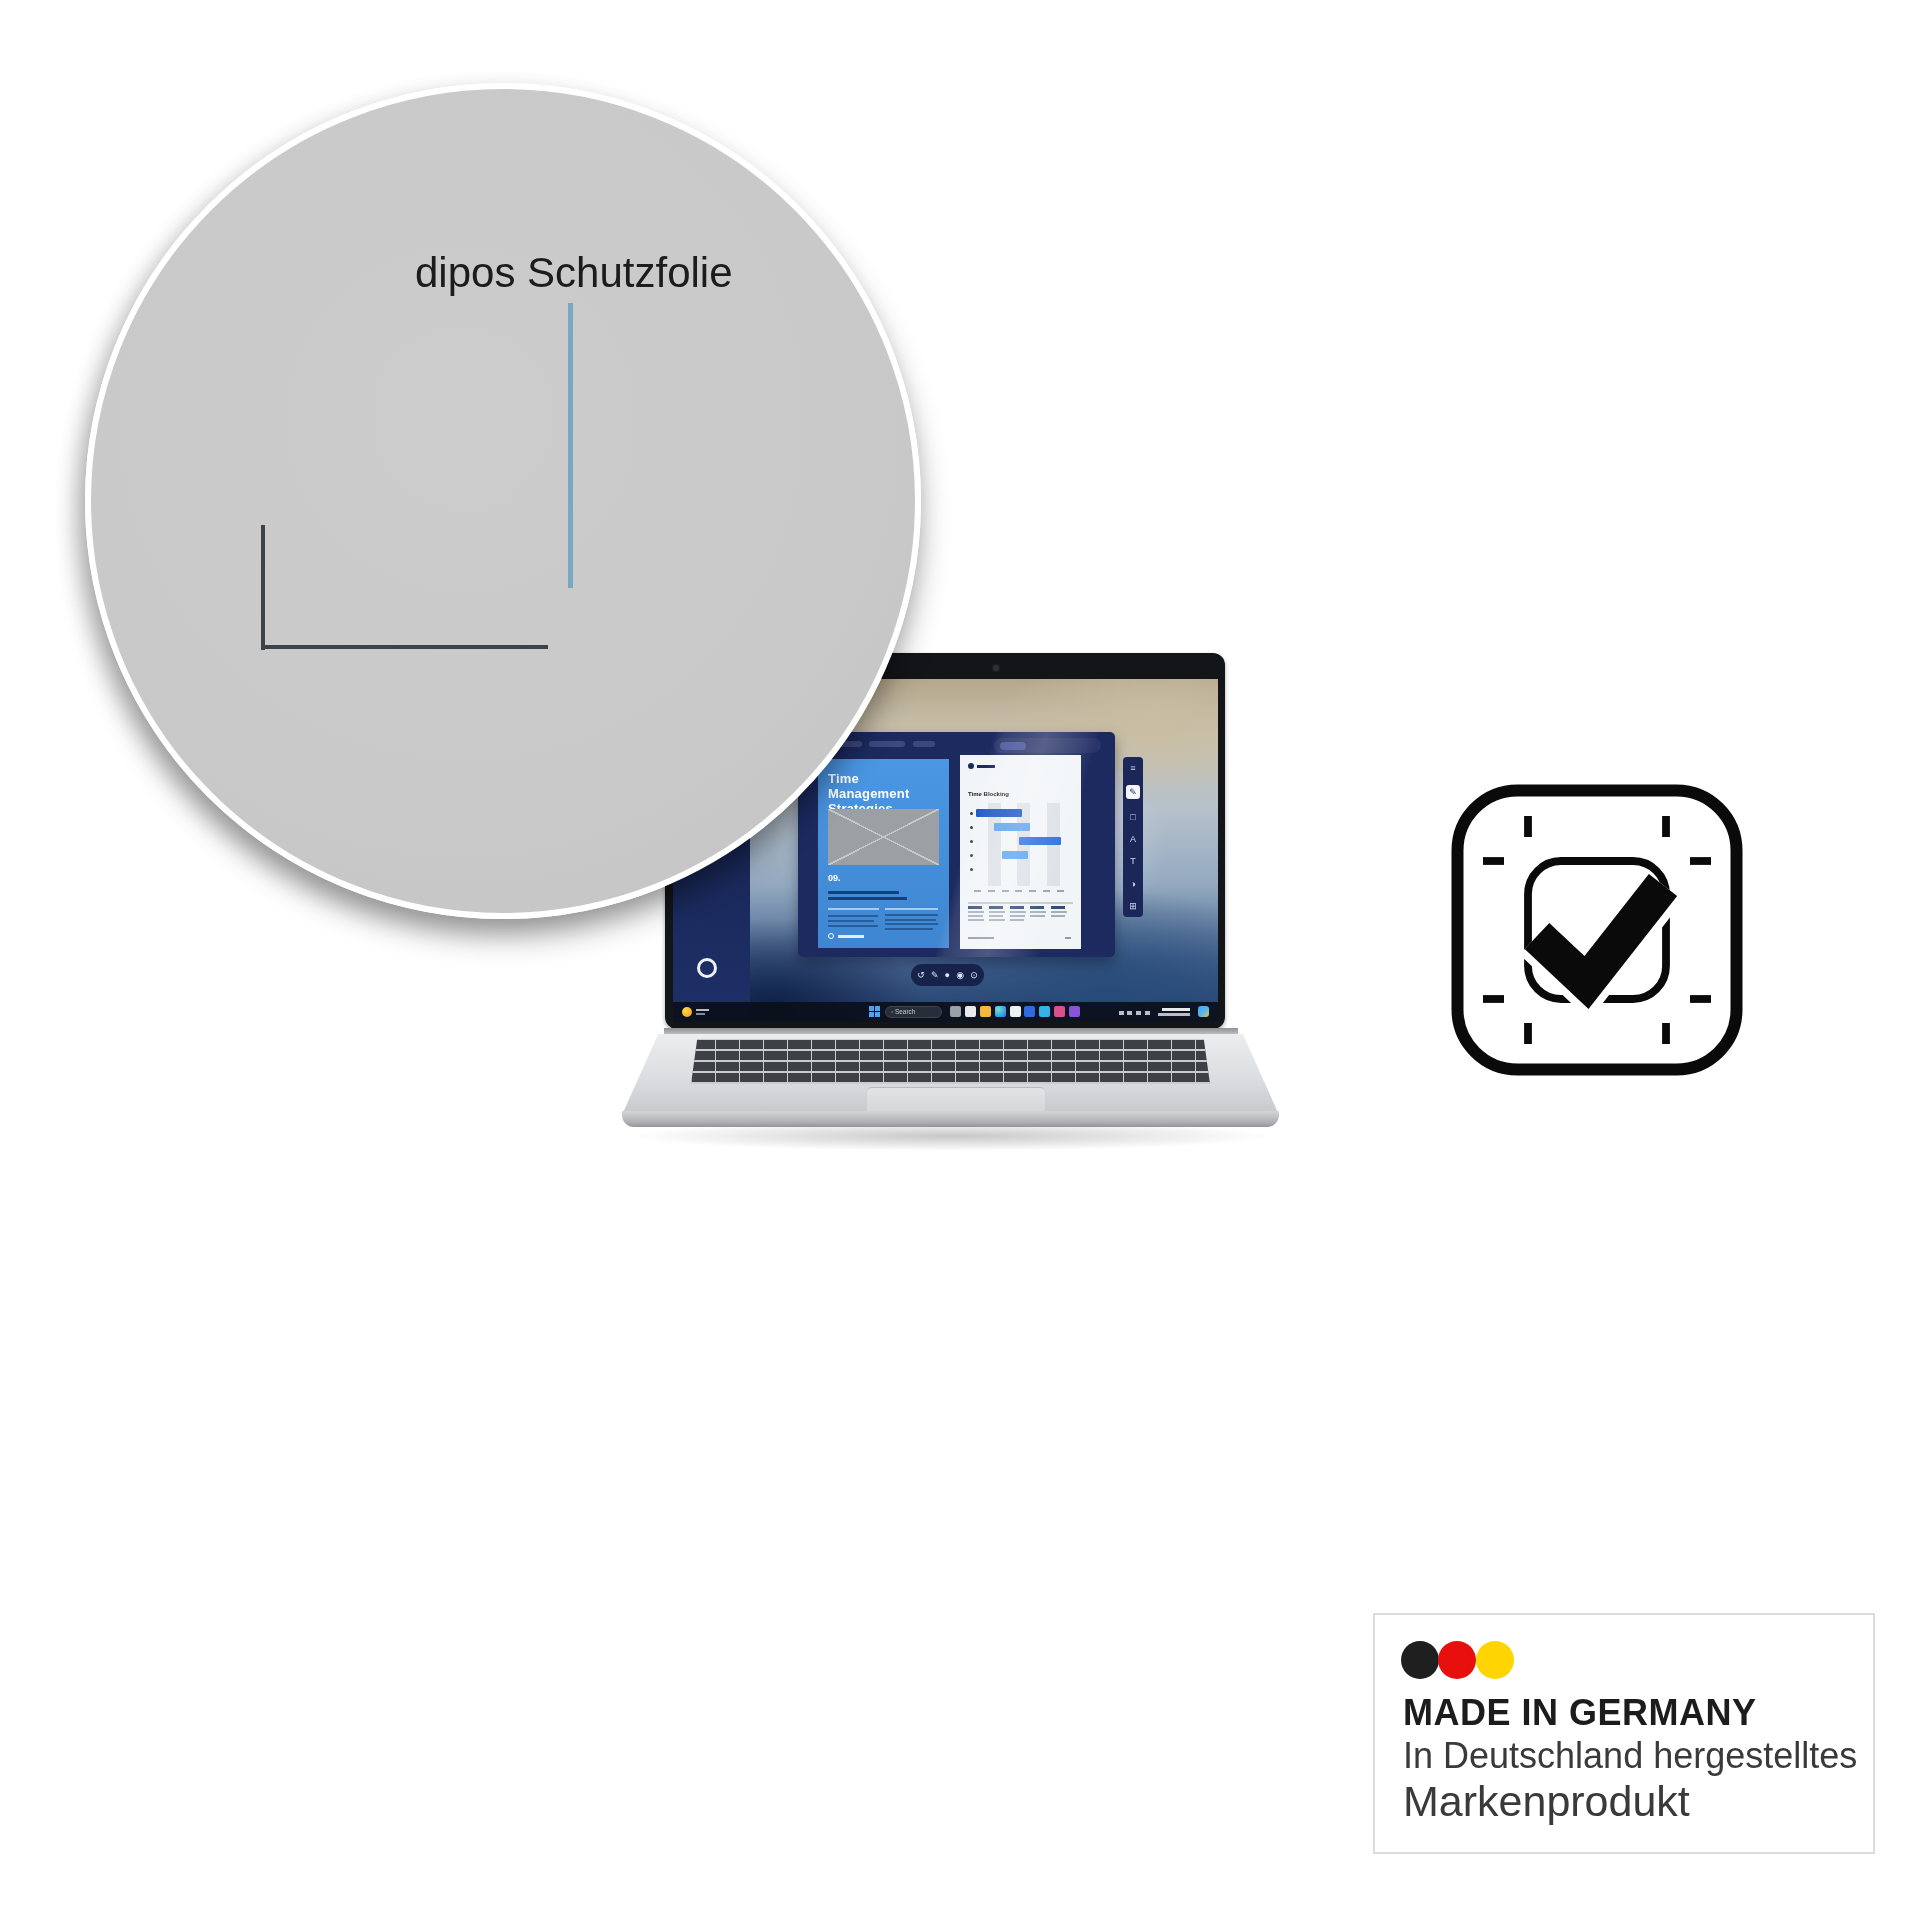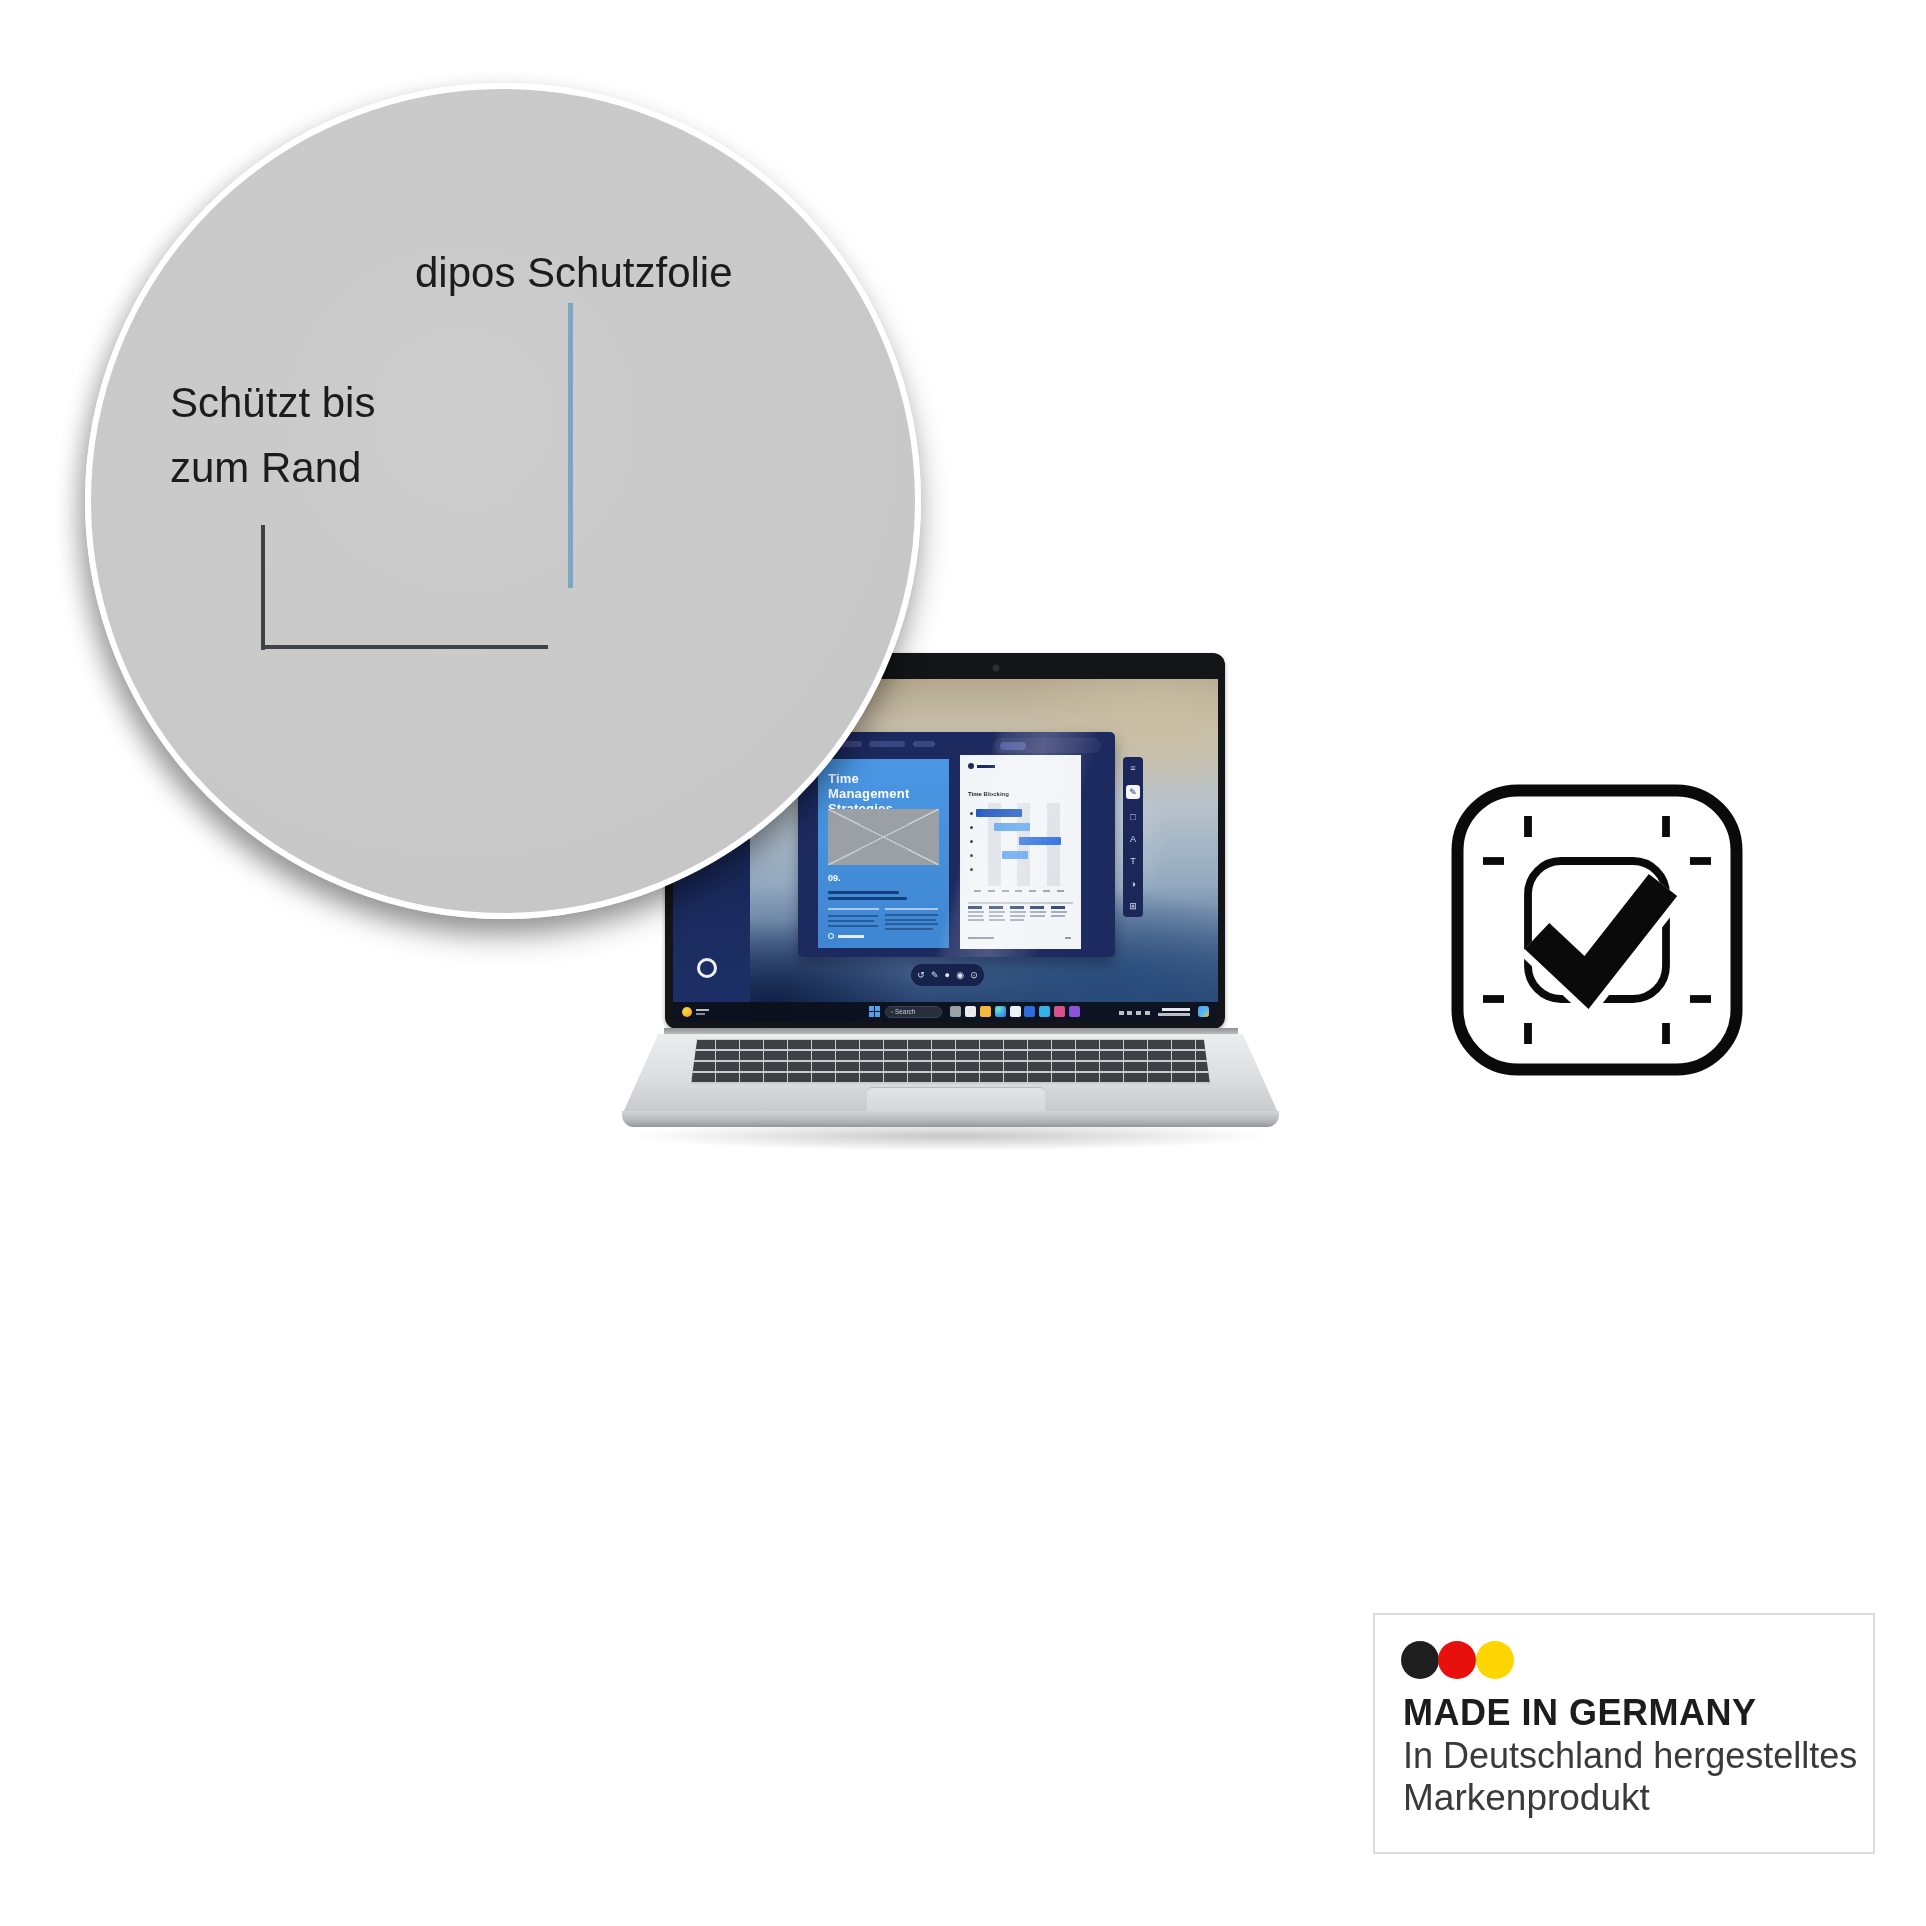--- a/index.html
+++ b/index.html
@@ -126,21 +126,21 @@
   #fit-icon{left:1447px;top:780px;width:300px;height:300px;z-index:20;}
   #fit-caption{left:1404px;top:1113px;width:396px;text-align:center;font-size:55px;line-height:64px;
       color:#181818;z-index:20;}
 
   
   #origin-badge{left:1373px;top:1613px;width:502px;height:241px;background:#ffffff;
       border:2px solid #dcdcdc;box-sizing:border-box;z-index:20;}
   .flag-dot{top:26px;width:38px;height:38px;border-radius:50%;}
   #origin-title{left:28px;top:77px;font-size:36px;font-weight:bold;color:#1c1c1c;letter-spacing:0.5px;white-space:nowrap;}
   #origin-line1{left:28px;top:120px;font-size:36px;color:#3a3a3a;white-space:nowrap;}
-  #origin-line2{left:28px;top:162px;font-size:37px;color:#3a3a3a;white-space:nowrap;}
+  #origin-line2{left:28px;top:162px;font-size:43px;color:#3a3a3a;white-space:nowrap;}
 </style>
 </head>
 <body>
 
 <div id="canvas">
 
   <div id="laptop" class="abs">
     <div id="laptop-shadow" class="abs"></div>
     <div id="bezel" class="abs">
       <div id="notch" class="abs">
@@ -281,24 +281,20 @@
     <div id="hinge" class="abs"></div>
     <div id="deck" class="abs"></div>
     <div id="keyboard" class="abs"></div>
     <div id="trackpad" class="abs"></div>
     <div id="base-lip" class="abs"></div>
   </div>
 
   <div id="bubble" class="abs">
     <div id="bubble-title" class="abs">dipos Schutzfolie</div>
     <div id="pointer-line" class="abs"></div>
-    <div id="bubble-caption" class="abs">
-      <div>Schützt bis</div>
-      <div>zum Rand</div>
-    </div>
     <div id="bracket-v" class="abs"></div>
     <div id="bracket-h" class="abs"></div>
   </div>
 
   <svg id="fit-icon" class="abs" viewBox="0 0 100 100">
     <rect x="3.5" y="3.5" width="93" height="93" rx="20" fill="#ffffff" stroke="#0a0a0a" stroke-width="4"></rect>
     <rect x="27" y="27" width="46" height="46" rx="11" fill="none" stroke="#0a0a0a" stroke-width="2.6"></rect>
     <g stroke="#0a0a0a" stroke-width="2.6">
       <line x1="27" y1="12" x2="27" y2="19"></line>
         <line x1="12" y1="27" x2="19" y2="27"></line>

